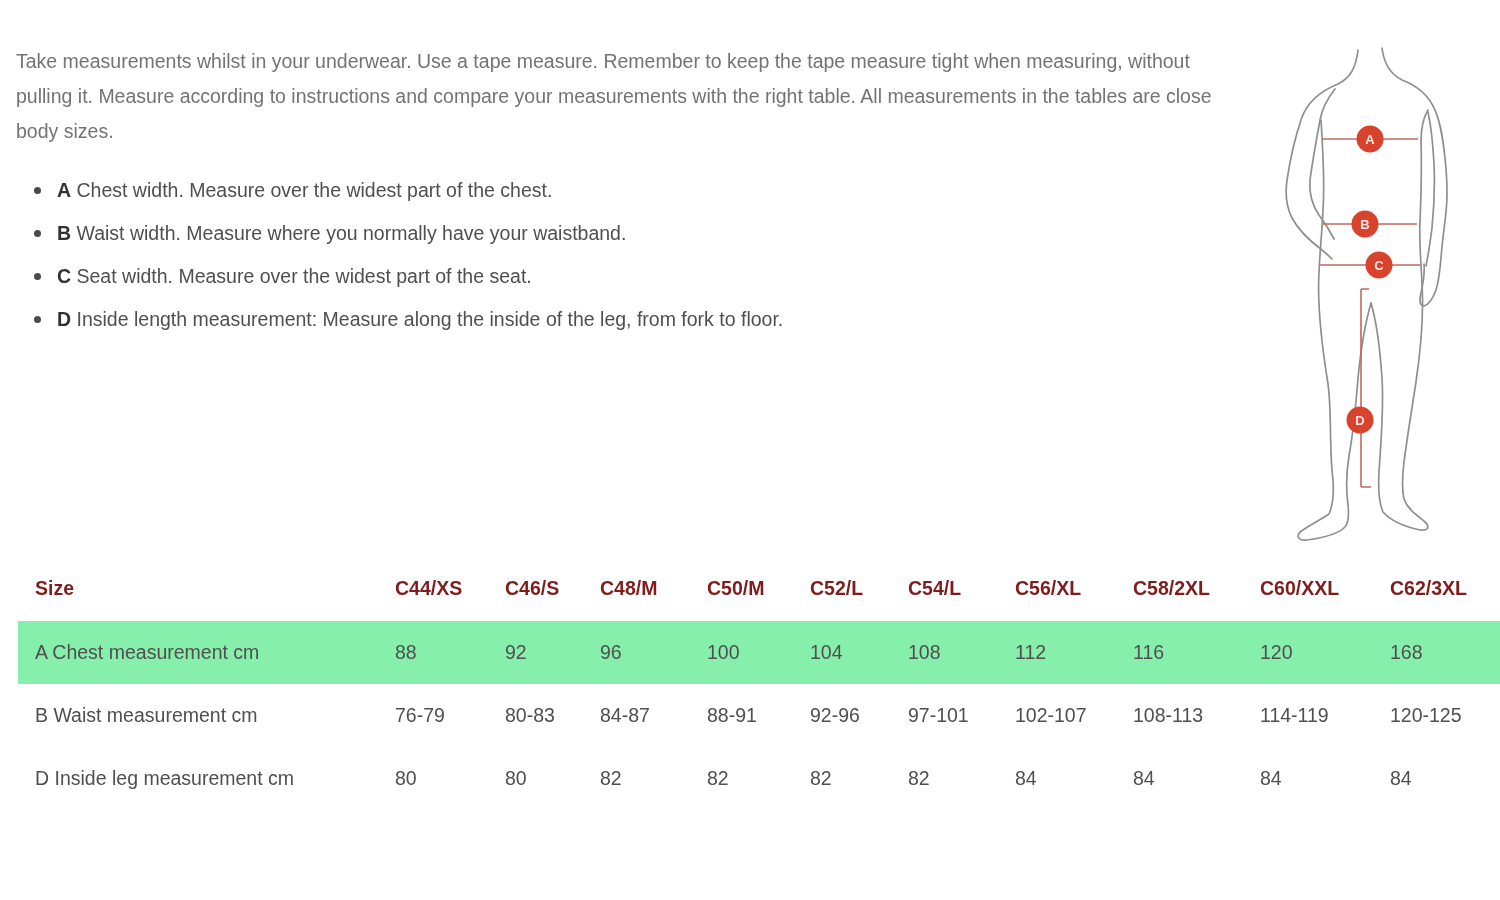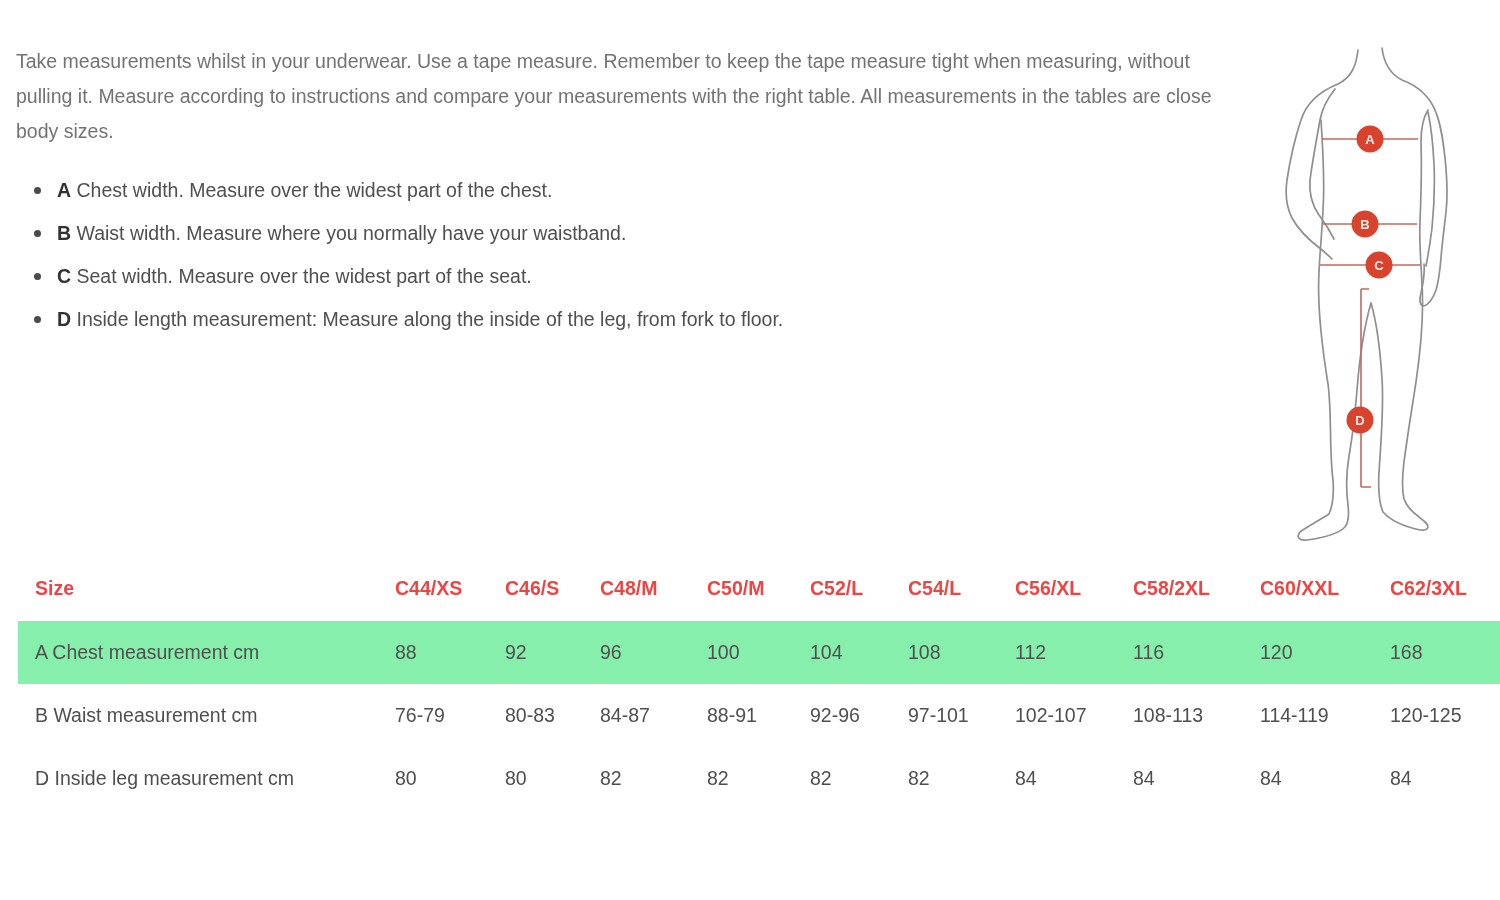--- a/index.html
+++ b/index.html
@@ -71,21 +71,21 @@
   .size-table th, .size-table td {
     text-align:left;
     padding:0;
     vertical-align:middle;
     white-space:nowrap;
     overflow:hidden;
   }
   .size-table thead th {
     height:65px;
     font-weight:bold;
-    color:#ef4444;
+    color:#7f1d1d;
   }
   .size-table tbody td { height:63px; color:#4f4f4f; }
   .size-table th:first-child, .size-table td:first-child { padding-left:17px; }
   .size-table tbody tr.striped { background:#86efac; }
 </style>
 </head>
 <body>
 
 <p class="intro">Take measurements whilst in your underwear. Use a tape measure. Remember to keep the tape measure tight when measuring, without pulling it. Measure according to instructions and compare your measurements with the right table. All measurements in the tables are close body sizes.</p>
 

